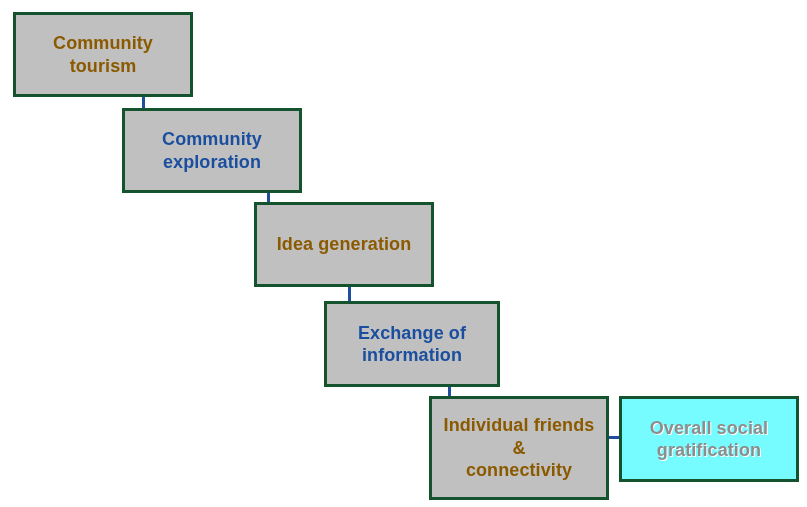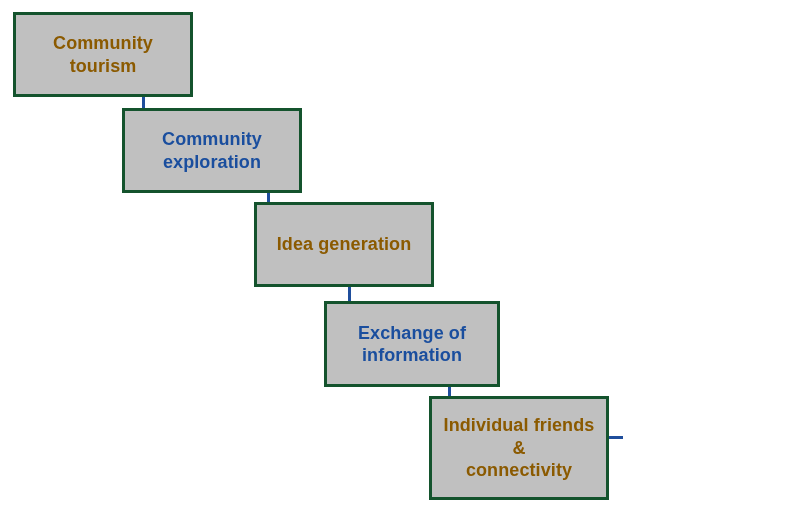--- a/index.html
+++ b/index.html
@@ -102,14 +102,18 @@
   <div class="node node-gray" id="node-4">
     <span class="node-label txt-blue">Exchange of
 information</span>
   </div>
 
   <div class="node node-gray" id="node-5">
     <span class="node-label txt-brown">Individual friends &amp;
 connectivity</span>
   </div>
 
+  <div class="node node-cyan" id="node-6">
+    <span class="node-label txt-gray">Overall social
+gratification</span>
+  </div>
 
 </div>
 
 </body></html>

